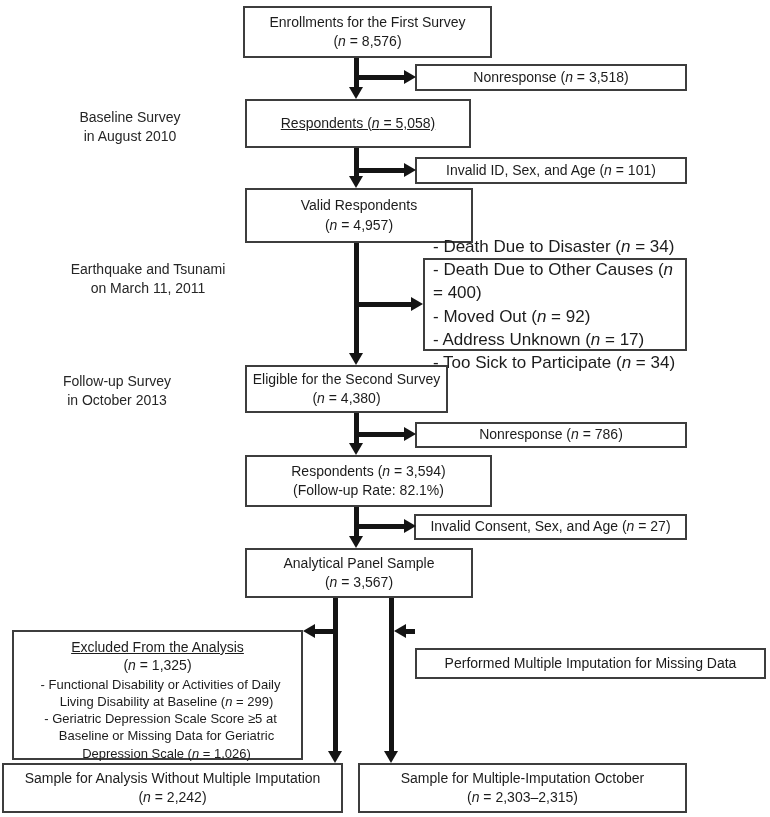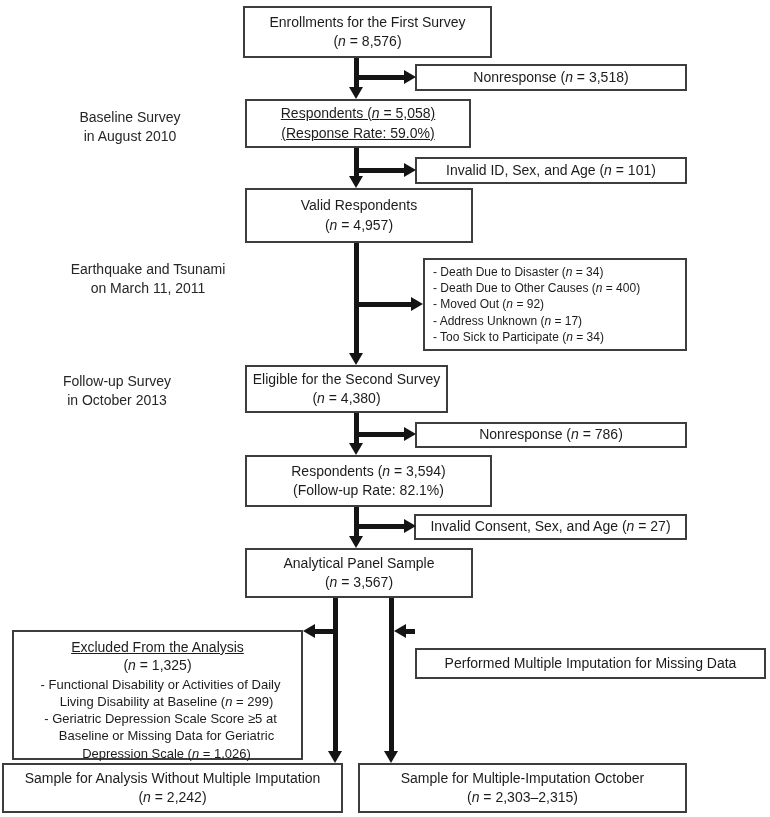--- a/index.html
+++ b/index.html
@@ -23,21 +23,21 @@
     align-items: center;
     text-align: center;
     font-size: 14px;
     line-height: 1.38;
   }
   .box.list {
     justify-content: center;
     align-items: flex-start;
     text-align: left;
     padding: 4px 6px 4px 8px;
-    font-size: 12px;
+    font-size: 17px;
     line-height: 1.36;
   }
   .box.excluded {
     justify-content: flex-start;
     padding: 6px 6px 4px 6px;
     font-size: 13px;
     line-height: 1.32;
   }
   .ex-title { text-decoration: underline; font-size: 14px; width: 100%; text-align: center; }
   .ex-count { width: 100%; text-align: center; font-size: 14px; margin-bottom: 1px; }
@@ -90,21 +90,20 @@
     <div>Enrollments for the First Survey</div>
     <div>(<i>n</i> = 8,576)</div>
   </div>
 
   <div class="box" style="left:415px; top:64px; width:272px; height:27px;">
     <div>Nonresponse (<i>n</i> = 3,518)</div>
   </div>
 
   <div class="box" style="left:245px; top:99px; width:226px; height:49px;text-decoration:underline;">
     <div>Respondents (<i>n</i> = 5,058)</div>
-    <div>(Response Rate: 59.0%)</div>
   </div>
 
   <div class="box" style="left:415px; top:157px; width:272px; height:27px;">
     <div>Invalid ID, Sex, and Age (<i>n</i> = 101)</div>
   </div>
 
   <div class="box" style="left:245px; top:188px; width:228px; height:55px;">
     <div>Valid Respondents</div>
     <div>(<i>n</i> = 4,957)</div>
   </div>

